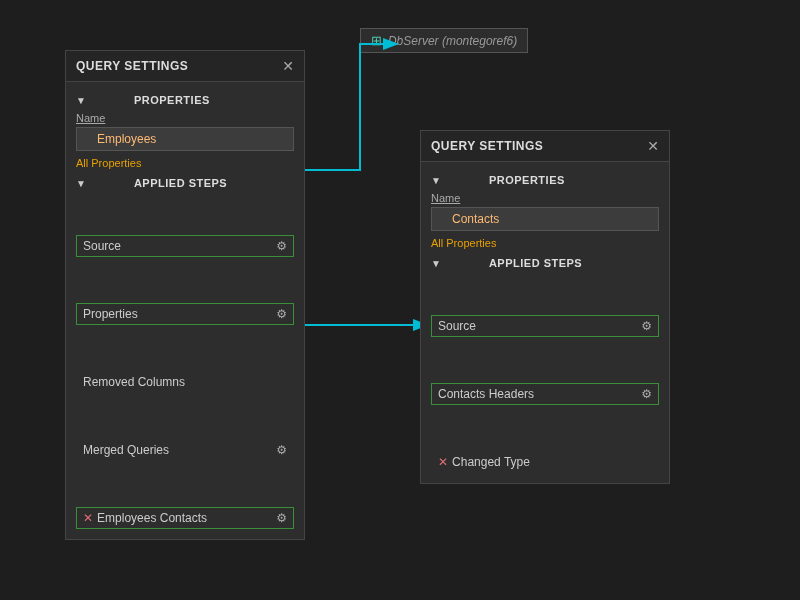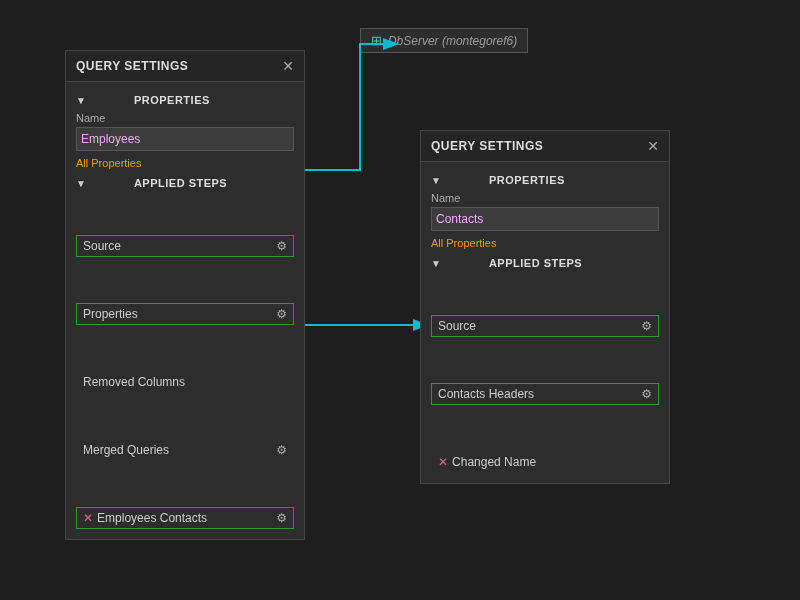--- a/index.html
+++ b/index.html
@@ -110,28 +110,29 @@
       font-weight: bold;
       font-size: 11px;
       letter-spacing: 0.5px;
       margin-left: 44px;
     }
 
     .field-label {
       color: #aaa;
       font-size: 11px;
       margin-bottom: 3px;
+      text-decoration: underline;
     }
 
     .name-input {
       width: 100%;
       background: #3c3c3c;
       border: 1px solid #555;
-      color: #f0abfc;
-      padding: 4px 4px;
+      color: #fdba74;
+      padding: 4px 20px;
       font-size: 12px;
       margin-bottom: 6px;
       outline: none;
     }
 
     .all-props-link {
       color: #e8a000;
       font-size: 11px;
       cursor: pointer;
       text-decoration: none;
@@ -286,18 +287,18 @@
       </div>
 
       <div class="step-item step-green">
         <span class="step-label">Contacts Headers</span>
         <span class="gear-icon">⚙</span>
       </div>
 
       <div class="step-item step-plain">
         <div style="display:flex;align-items:center;">
           <span class="error-icon">✕</span>
-          <span class="step-label">Changed Name</span>
+          <span class="step-label">Changed Type</span>
         </div>
       </div>
     </div>
   </div>
 </div>
 
 </body></html>

